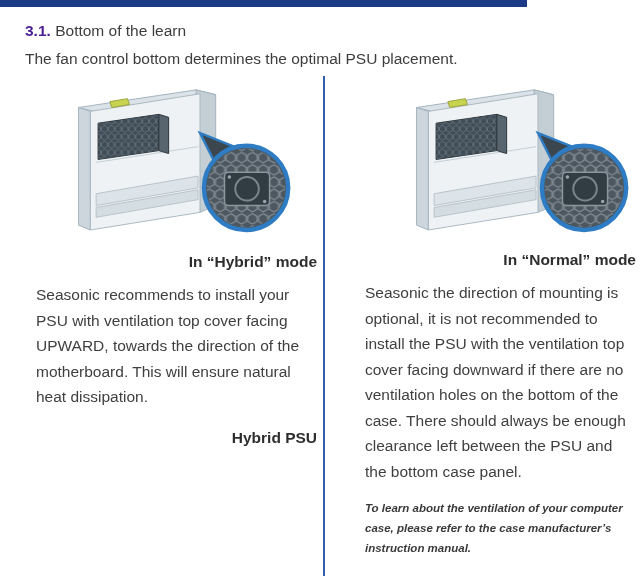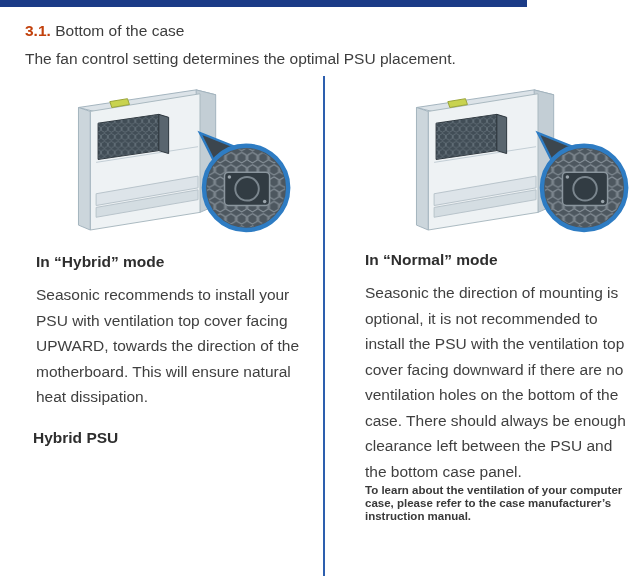--- a/index.html
+++ b/index.html
@@ -5,40 +5,40 @@
   * { margin:0; padding:0; box-sizing:border-box; }
   html,body { background:#ffffff; }
   body {
     width:644px; height:576px; overflow:hidden;
     font-family:"Liberation Sans", sans-serif;
     color:#3d3d3d;
   }
   .top-bar { width:527px; height:7px; background:#1b3b87; }
   .section-header { padding:15px 24px 0 25px; }
   .title-line { font-size:15.5px; color:#3d3d3d; }
-  .title-line b { font-weight:700; color:#c2410c;margin-top:16px; }
+  .title-line b { font-weight:700; color:#4c1d95;margin-top:16px; }
   .subtitle { margin-top:10px; font-size:15.5px; color:#3d3d3d; }
   .columns { display:flex; margin-top:8px; height:501px; }
   .col-left { width:327px; padding:0 6px 0 33px; }
   .divider { width:2px; background:#2d5fae; }
   .col-right { flex:1; padding:0 8px 13px 40px; }
   .illus { display:block; }
   .illus-left  { width:245px; height:157px; margin:2px 0 0 20px; }
   .illus-right { width:245px; height:157px; margin:2px 0 0 26px; }
-  .block-heading { font-size:15.5px; font-weight:700; color:#2e2e2e; }
+  .block-heading { font-size:15.5px; font-weight:700; color:#2e2e2e;text-align:right; }
   .block-body { margin-top:11px; font-size:15.5px; line-height:25.5px; color:#3f3f3f; }
   .col-left .block-body { max-width:288px; }
   .col-right .block-body { max-width:268px; }
   .col-left .block-a { margin-top:18px; margin-left:3px; }
   .col-left .block-b { margin-top:19px; }
   .col-right .block-a { margin-top:16px; }
   .footnote {
-    max-width:272px;
-    font-size:11.5px; line-height:13px;
-    font-weight:600; color:#3a3a3a;
+    margin-top:14px; max-width:272px;
+    font-size:11.5px; line-height:20px;
+    font-style:italic; font-weight:600; color:#3a3a3a;
   }
 </style>
 </head>
 <body>
 
 <svg width="0" height="0" style="position:absolute" aria-hidden="true">
   <defs>
     <pattern id="hexSmall" width="7" height="8" patternUnits="userSpaceOnUse">
       <path d="M3.5 0.5 L6.5 2.2 L6.5 5.6 L3.5 7.3 L0.5 5.6 L0.5 2.2 Z" fill="none" stroke="#6f7b84" stroke-width="0.8"></path>
     </pattern>
@@ -66,22 +66,22 @@
       <circle cx="216" cy="126" r="1.8" fill="#9aa4ab"></circle>
     </g>
   </defs>
 </svg>
 
 <div class="page">
   <div class="top-bar"></div>
 
   <div class="section-header">
     <p class="title-line"><b>3.1.</b>
-      <span>Bottom of the case</span></p>
-    <p class="subtitle">The fan control setting determines the optimal PSU placement.</p>
+      <span>Bottom of the learn</span></p>
+    <p class="subtitle">The fan control bottom determines the optimal PSU placement.</p>
   </div>
 
   <div class="columns">
 
     <div class="col-left">
       <svg class="illus illus-left" viewBox="0 0 250 160">
         <use href="#caseArt"></use>
       </svg>
 
       <div class="block block-a">

